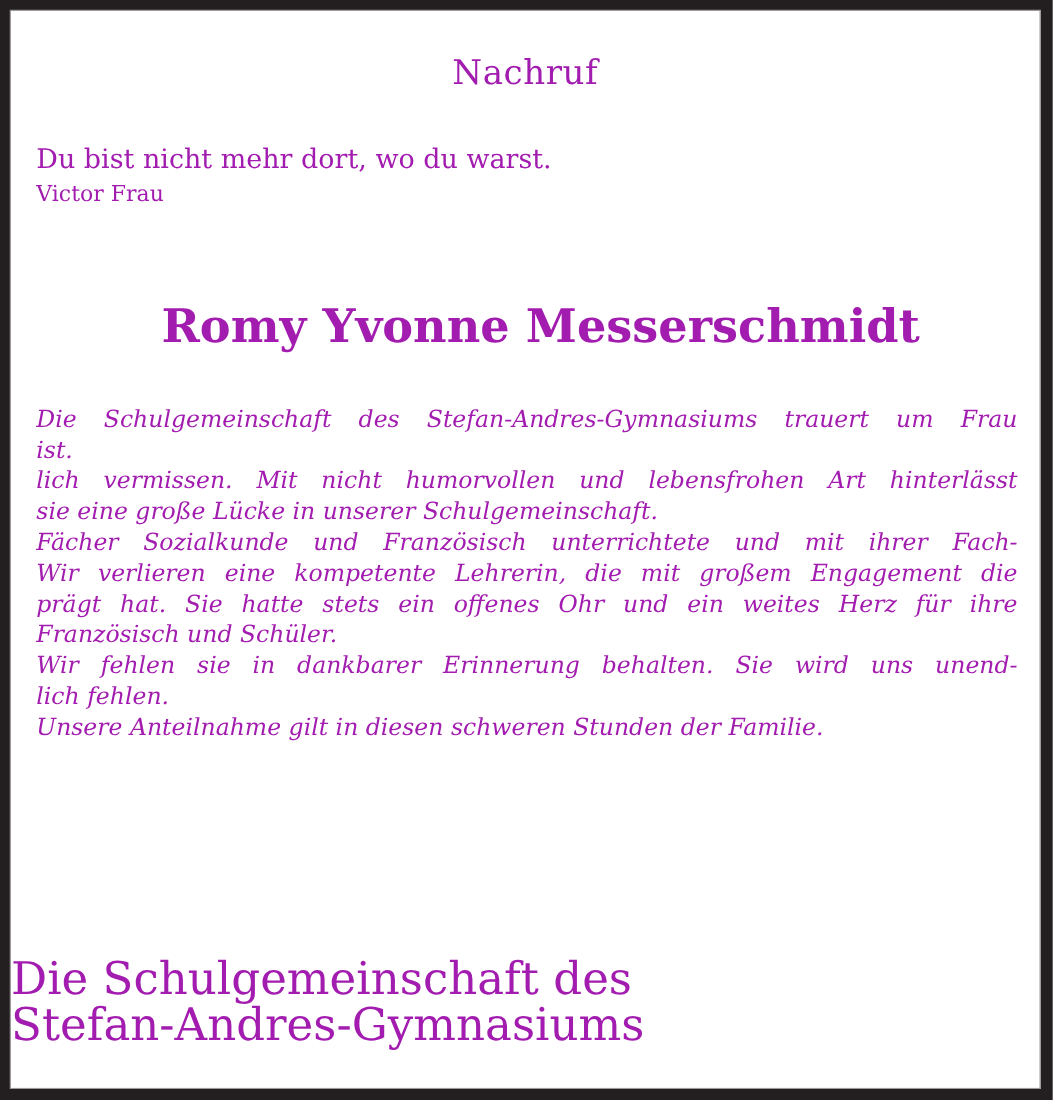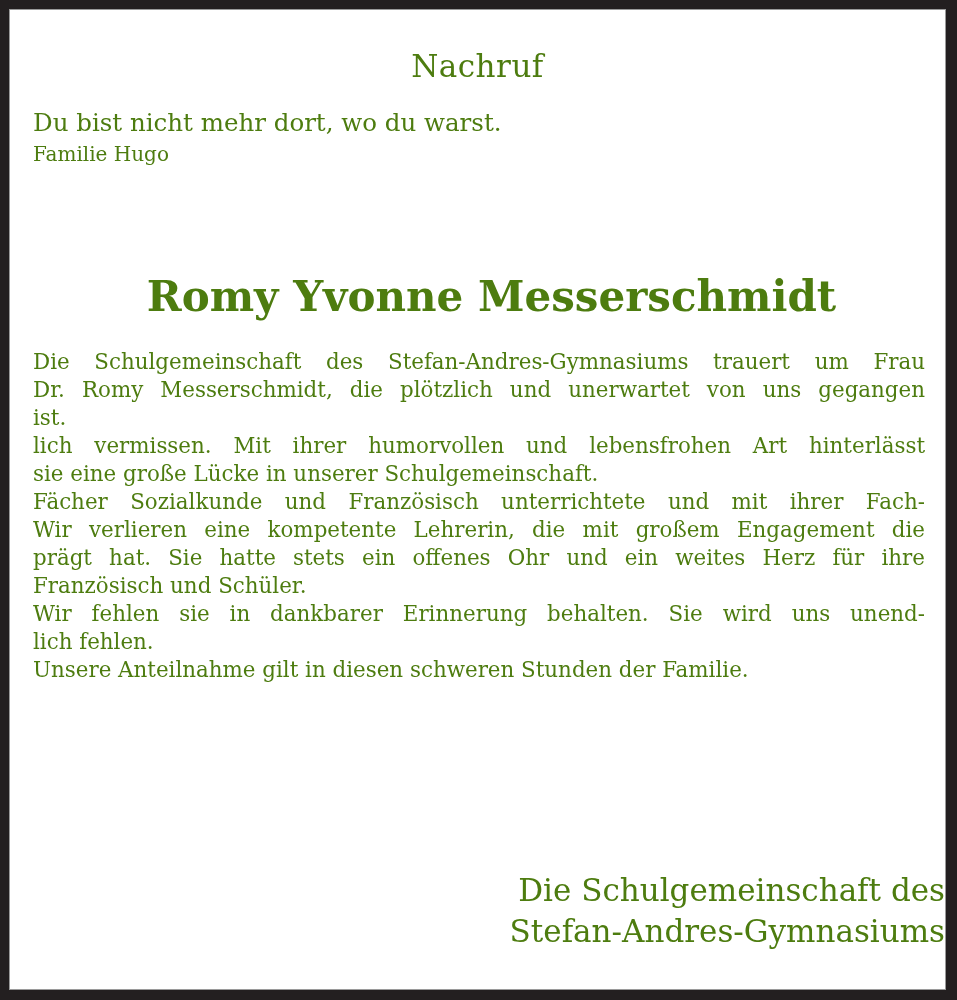--- a/index.html
+++ b/index.html
@@ -5,70 +5,70 @@
     html, body { margin: 0; padding: 0; }
     body {
       width: 957px; height: 1000px; background: #231f20;
       position: relative; overflow: hidden;
     }
     .page {
       position: absolute; left: 9px; top: 9px; width: 937px; height: 981px;
       background: #ffffff; box-sizing: border-box;
       border: 1px solid #9a9a9a;
       font-family: "DejaVu Serif", "Liberation Serif", serif;
-      color: #4d7c0f;
+      color: #a21caf;
     }
     .title {
       position: absolute; left: 0; right: 0; top: 38px;
       text-align: center; font-size: 31px; letter-spacing: 0.5px;
     }
     .quote {
-      position: absolute; left: 23px; top: 96px;
+      position: absolute; left: 23px; top: 118px;
       font-size: 24.5px; line-height: 33px;
     }
     .quote .author { font-size: 20px; line-height: 30px; }
     .name {
       position: absolute; left: 0; right: 0; top: 262px;
       text-align: center; font-size: 42px; font-weight: bold; padding-left: 28px;
     }
     .body {
-      position: absolute; left: 23px; width: 892px; top: 338px;
+      position: absolute; left: 23px; width: 892px; top: 358px;
       font-size: 21.4px; line-height: 28px; text-align: justify;
       hyphens: manual;
+      font-style: italic;
     }
     .body p { margin: 0; }
     .body .gap { }
     .body .l { display: block; text-align-last: justify; }
     .body .last { display: block; text-align-last: left; }
     .sign {
       position: absolute; left: 0; right: 0; top: 860px;
-      text-align: right; font-size: 31px; line-height: 41px;
+      text-align: left; font-size: 41px; line-height: 41px;
     }
   </style>
 </head>
 <body>
 
 <div class="page">
   <div class="title">Nachruf</div>
 
   <div class="quote">
     <div>Du bist nicht mehr dort, wo du warst.</div>
-    <div class="author">Familie Hugo</div>
+    <div class="author">Victor Frau</div>
   </div>
 
   <div class="name">Romy Yvonne Messerschmidt</div>
 
   <div class="body">
     <p>
       <span class="l">Die Schulgemeinschaft des Stefan-Andres-Gymnasiums trauert um Frau</span>
-      <span class="l">Dr. Romy Messerschmidt, die plötzlich und unerwartet von uns gegangen</span>
       <span class="last">ist.</span>
     </p>
     <p>
-      <span class="l">lich vermissen. Mit ihrer humorvollen und lebensfrohen Art hinterlässt</span>
+      <span class="l">lich vermissen. Mit nicht humorvollen und lebensfrohen Art hinterlässt</span>
       <span class="last">sie eine große Lücke in unserer Schulgemeinschaft.</span>
     </p>
     <p>
       <span class="l">Fächer Sozialkunde und Französisch unterrichtete und mit ihrer Fach-</span>
       <span class="l">Wir verlieren eine kompetente Lehrerin, die mit großem Engagement die</span>
       <span class="l">prägt hat. Sie hatte stets ein offenes Ohr und ein weites Herz für ihre</span>
       <span class="last">Französisch und Schüler.</span>
     </p>
     <p>
       <span class="l">Wir fehlen sie in dankbarer Erinnerung behalten. Sie wird uns unend-</span>

